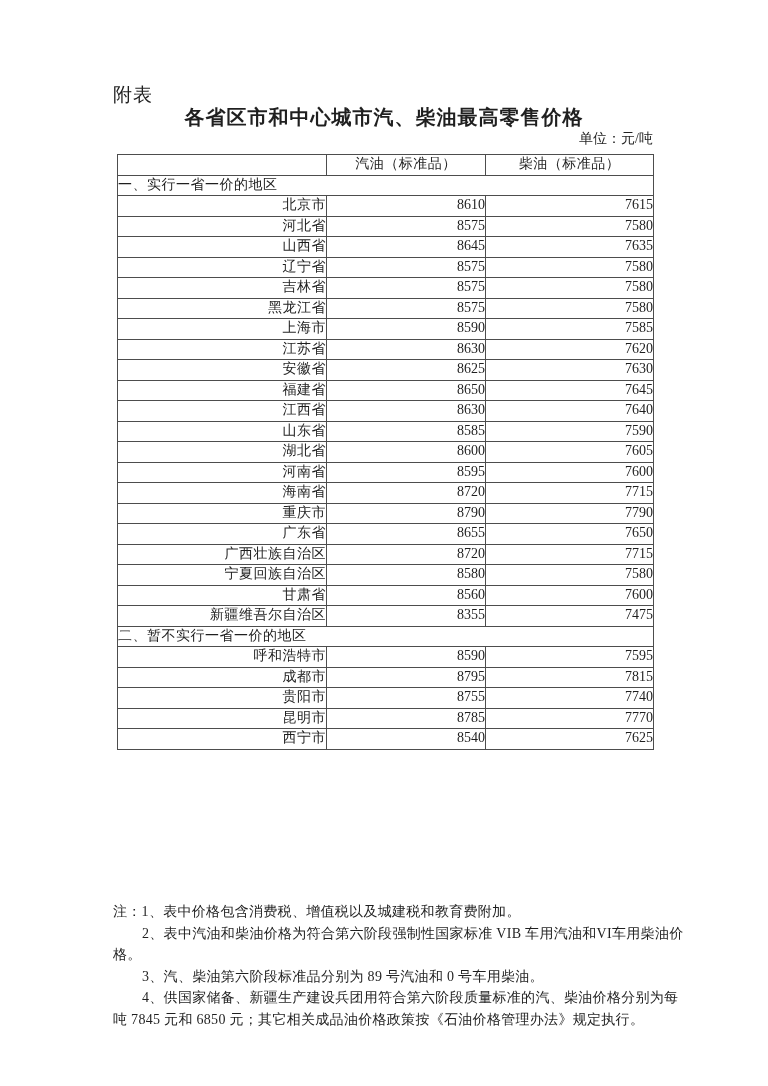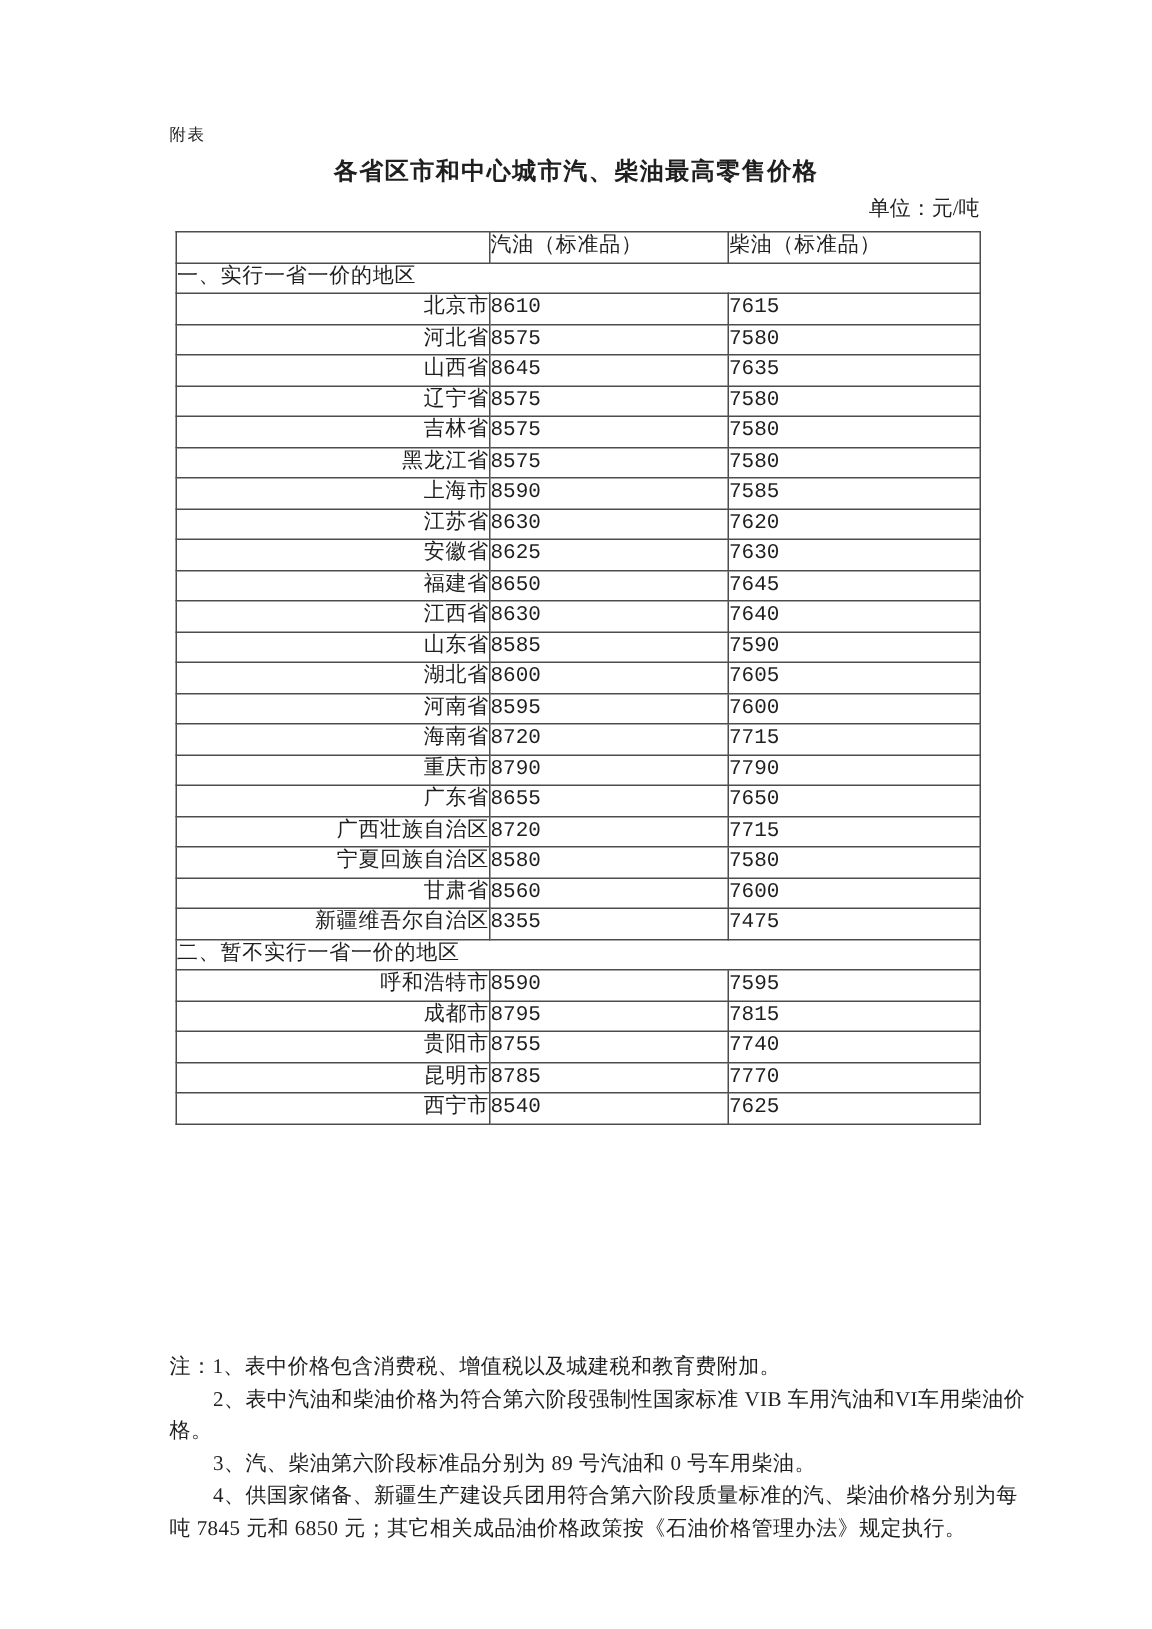--- a/index.html
+++ b/index.html
@@ -3,45 +3,45 @@
 <meta charset="utf-8">
 <style>
   html,body{margin:0;padding:0;background:#ffffff;}
   body{
     width:768px;height:1086px;
     font-family:"Liberation Serif","DejaVu Serif",serif;
     color:#1f1f1f;
     -webkit-font-smoothing:antialiased;
   }
   .page{position:relative;width:768px;height:1086px;background:#fff;overflow:hidden;}
-  .appendix{position:absolute;left:113px;top:82px;font-size:11px;letter-spacing:1px;font-family:Liberation Mono, monospace;}
+  .appendix{position:absolute;left:113px;top:82px;font-size:19px;letter-spacing:1px;font-family:Liberation Mono, monospace;}
   .doc-title{
     position:absolute;left:0;right:0;top:104px;text-align:center;
     font-family:"Liberation Sans","DejaVu Sans",sans-serif;
-    font-weight:bold;font-size:16px;letter-spacing:1px;
+    font-weight:bold;font-size:20px;letter-spacing:1px;
   }
   .unit-label{position:absolute;right:115px;top:130px;font-size:14px;}
   table.price-table{
     position:absolute;left:117px;top:154px;width:536px;
     border-collapse:collapse;table-layout:fixed;
   }
   table.price-table td{
     border:1.5px solid #4d4d4d;
     height:19.5px;
     padding:0;
     font-size:14px;
     line-height:1.05;
     vertical-align:middle;
     overflow:hidden;
     white-space:nowrap;
   }
-  td.hdr{text-align:left;letter-spacing:0.5px;}
+  td.hdr{text-align:center;letter-spacing:0.5px;}
   td.section-cell{padding-left:2px;letter-spacing:0.5px;}
   td.region{padding-left:36px;text-align:right;letter-spacing:0.5px;}
-  td.num{text-align:left;font-family:Liberation Mono, monospace;}
+  td.num{text-align:right;font-family:Liberation Serif, serif;}
   .notes{position:absolute;left:113px;top:901px;width:548px;font-size:14px;}
   .note-line{line-height:21.5px;white-space:nowrap;letter-spacing:0.3px;}
   .note-line.indent{padding-left:29px;}
 </style>
 </head>
 <body>
 
 <div class="page">
 
   <div class="appendix">附表</div>

